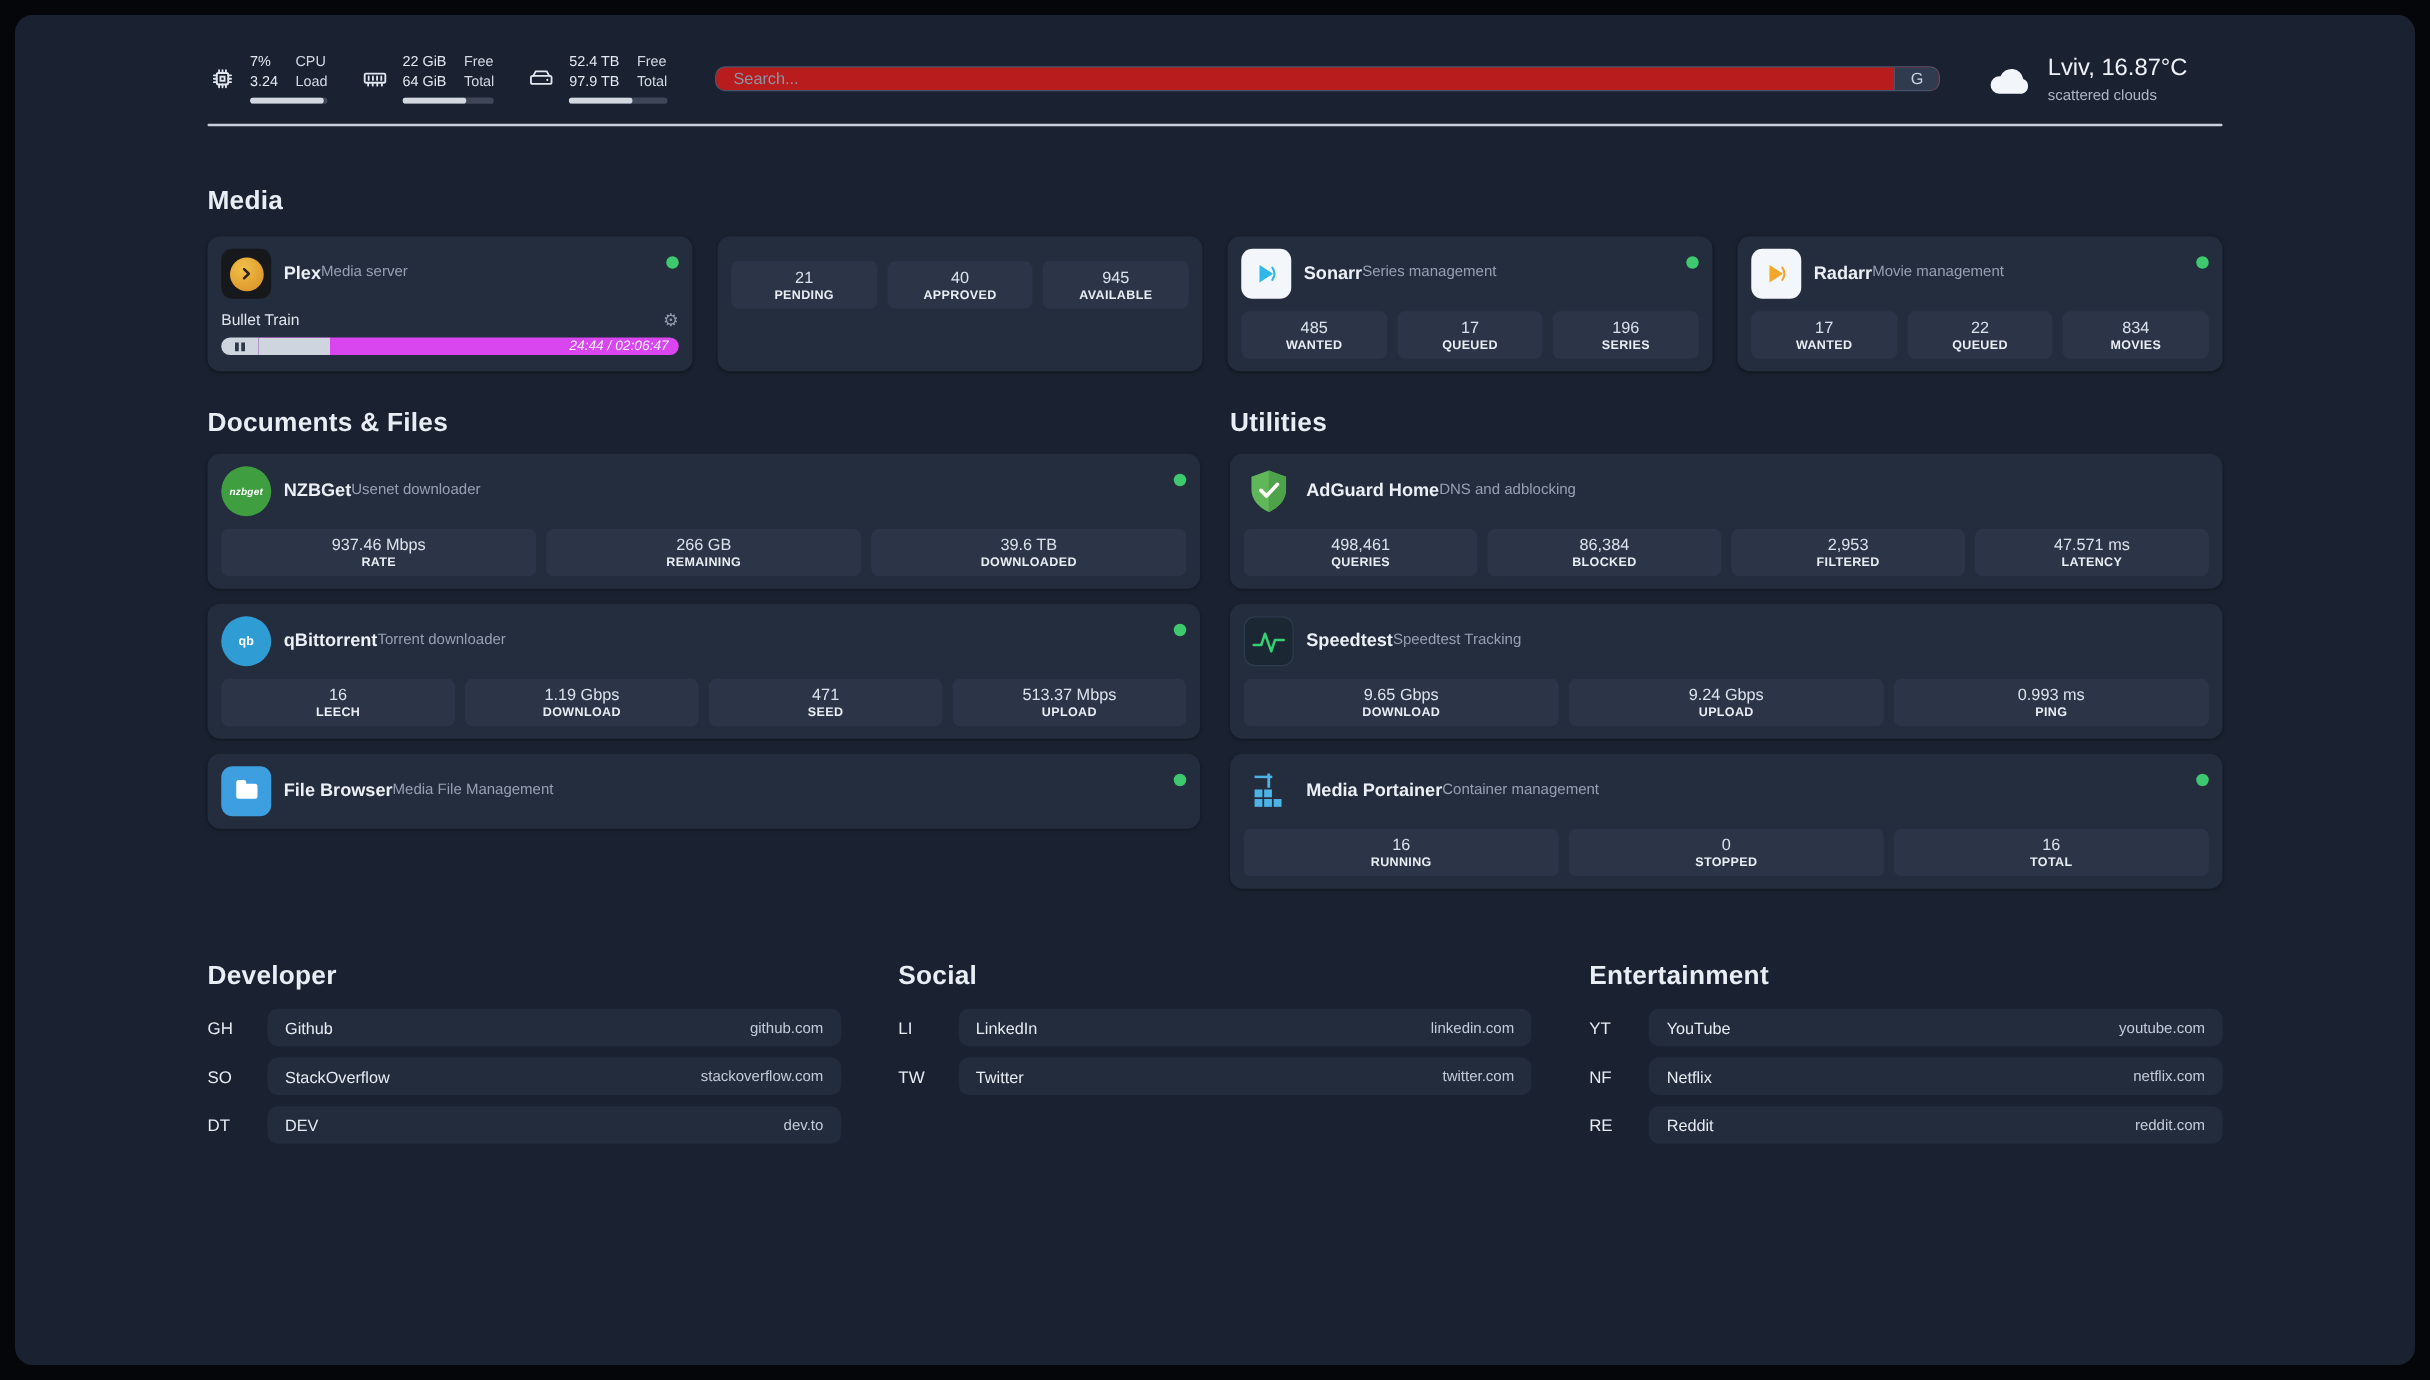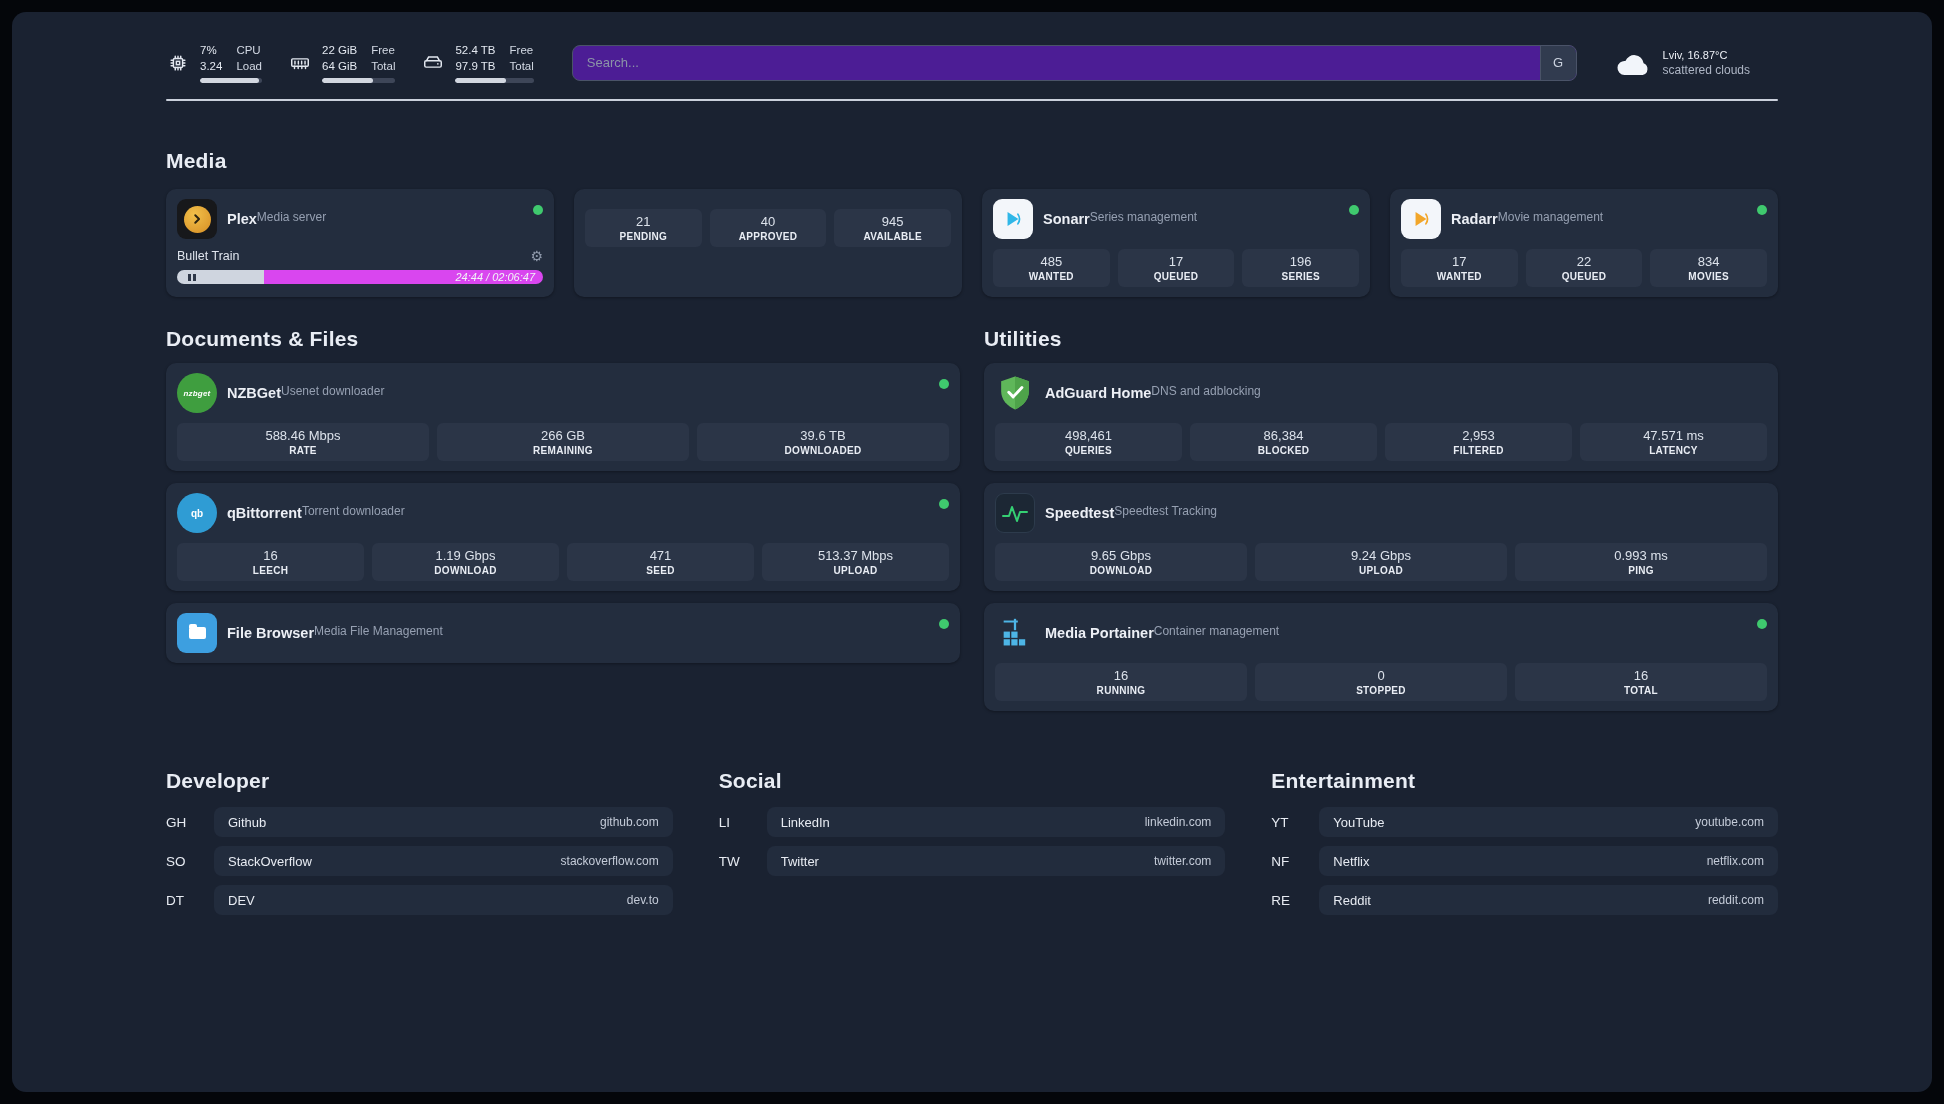--- a/index.html
+++ b/index.html
@@ -26,35 +26,35 @@
   .m-body { display:flex; flex-direction:column; }
   .m-rows { display:flex; gap:14px; }
   .m-col { display:flex; flex-direction:column; font-size:11.5px; line-height:1.4; }
   .m-vals { color:#e4e9f1; }
   .m-labs { color:#d3d9e4; }
   .m-bar { margin-top:4px; height:5px; border-radius:3px; background:#3e4658; overflow:hidden; }
   .m-bar i { display:block; height:100%; background:#d2d7e0; border-radius:3px; }
 
   .search-wrap { flex:1; position:relative; margin:0 12px; }
   .search-input {
-    width:100%; height:36px;
-    background:#4c1d95; border:1px solid #4a5368; border-radius:8px;
+    width:100%; height:20px;
+    background:#b91c1c; border:1px solid #4a5368; border-radius:8px;
     color:#e6eaf2; font-size:13px; padding:0 48px 0 14px;
     font-family:"Liberation Sans", sans-serif; outline:none;
   }
   .search-input::placeholder { color:#8b94a7; }
   .search-bang {
     position:absolute; top:1px; bottom:1px; right:1px; width:36px;
     background:#313b4f; border:none; border-left:1px solid #4a5368;
     border-radius:0 7px 7px 0; color:#ccd3e0; font-size:13px; cursor:pointer;
     font-family:"Liberation Sans", sans-serif;
   }
   .weather { display:flex; align-items:center; gap:12px; }
   .weather-icon svg { width:36px; height:26px; display:block; }
-  .weather-loc { font-size:11px; color:#eef1f7; line-height:1.4; }
+  .weather-loc { font-size:19px; color:#eef1f7; line-height:1.4; }
   .weather-cond { font-size:12px; color:#aeb6c5; }
 
   .divider { margin-top:16px; height:2px; background:rgba(226,232,242,.88); border-radius:1px; }
 
   
   .section-title { font-size:21px; font-weight:700; color:#e9edf4; letter-spacing:.2px; }
   .media-section { margin-top:48px; }
   .media-grid { display:grid; grid-template-columns:repeat(4,1fr); gap:20px; margin-top:16px; }
 
   .card {
@@ -367,21 +367,21 @@
               <span class="nzb-text">nzbget</span>
             </div>
             <div class="svc-meta">
               <div class="svc-name">NZBGet</div>
               <div class="svc-sub">Usenet downloader</div>
             </div>
             <span class="dot" style="background-color: rgb(63, 201, 110);"></span>
           </div>
           <div class="stats">
             <div class="stat">
-              <div class="stat-value">588.46 Mbps</div>
+              <div class="stat-value">937.46 Mbps</div>
               <div class="stat-label">RATE</div>
             </div>
             <div class="stat">
               <div class="stat-value">266 GB</div>
               <div class="stat-label">REMAINING</div>
             </div>
             <div class="stat">
               <div class="stat-value">39.6 TB</div>
               <div class="stat-label">DOWNLOADED</div>
             </div>

